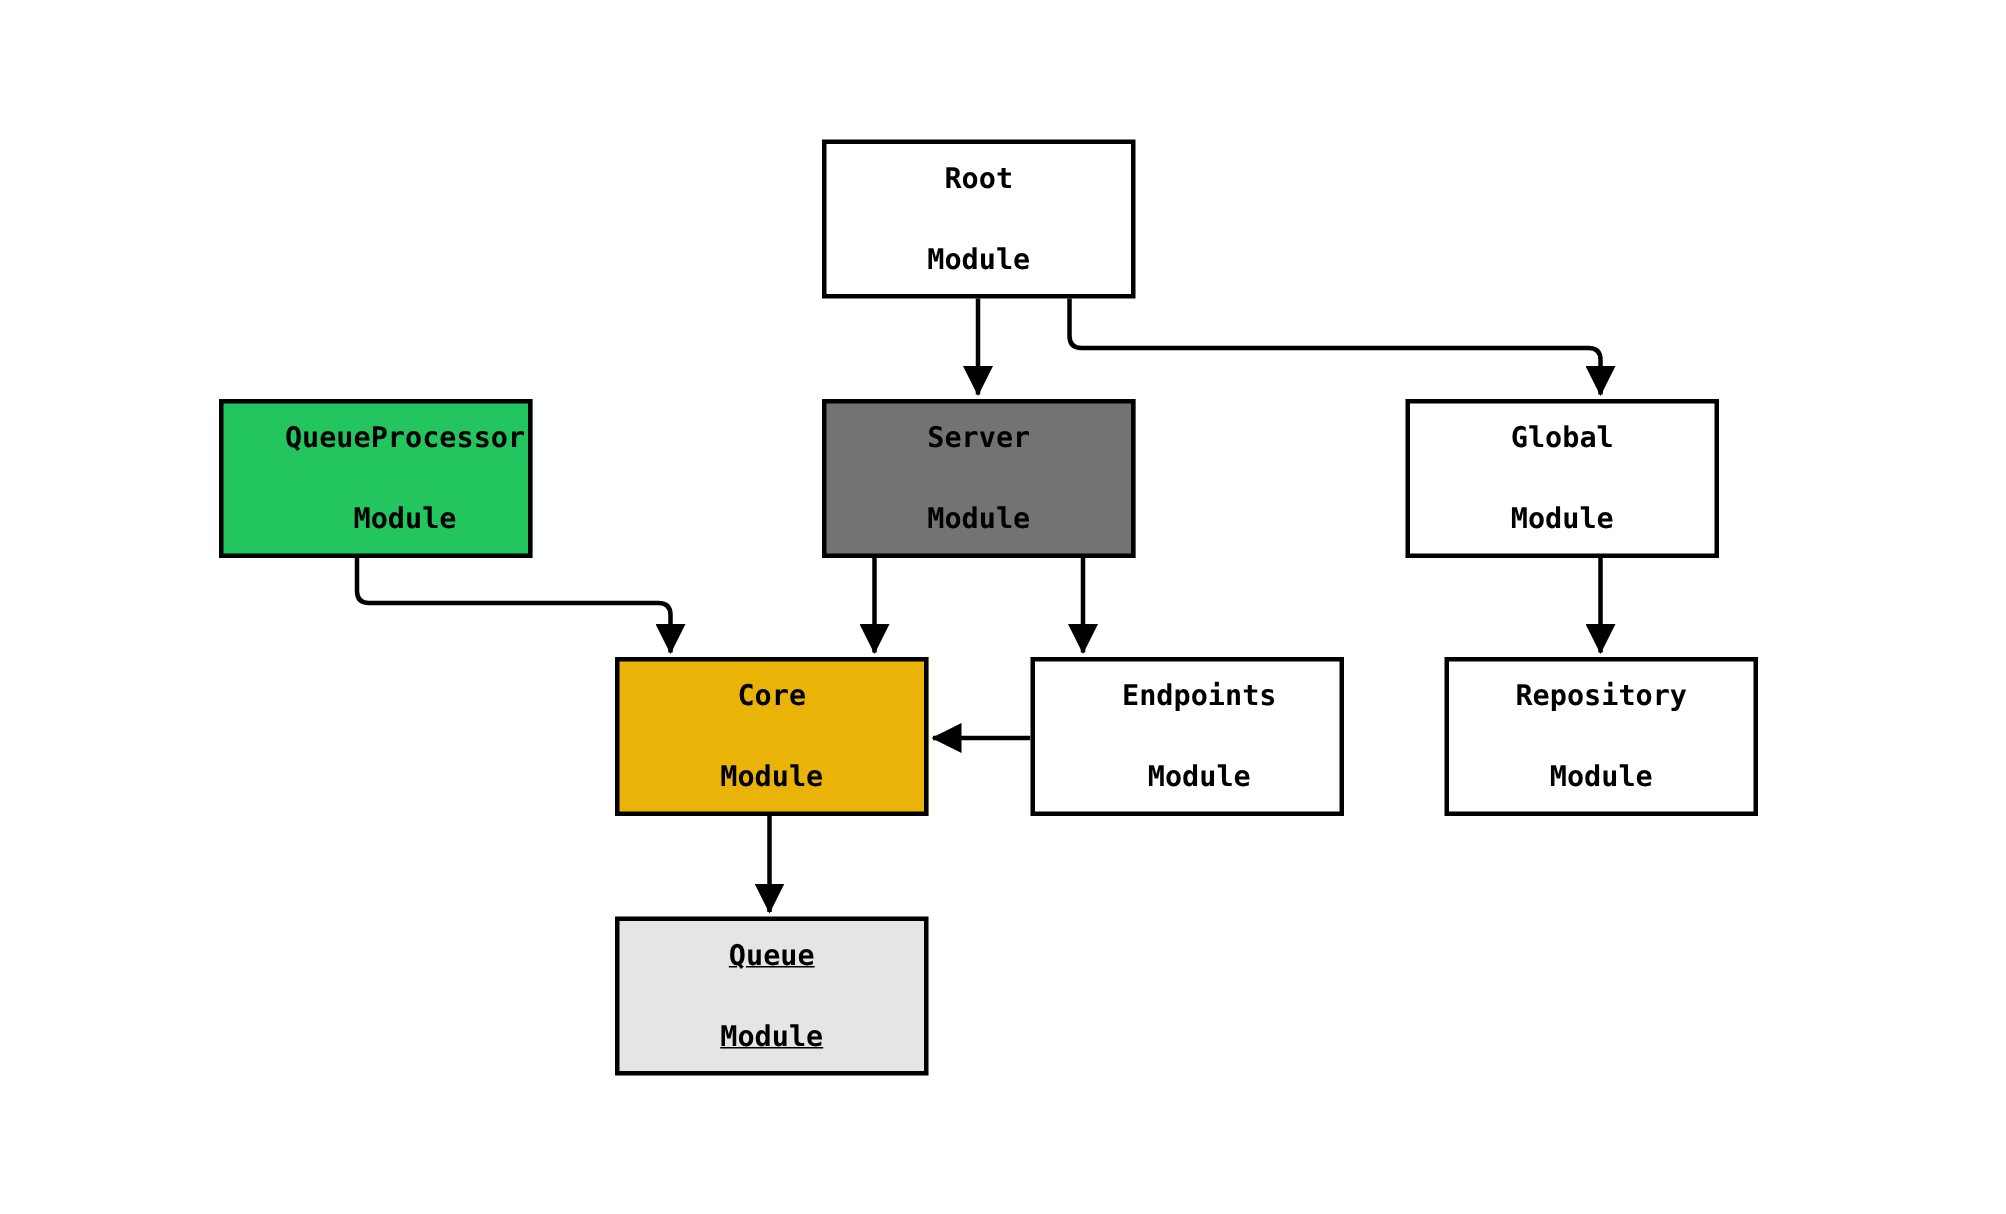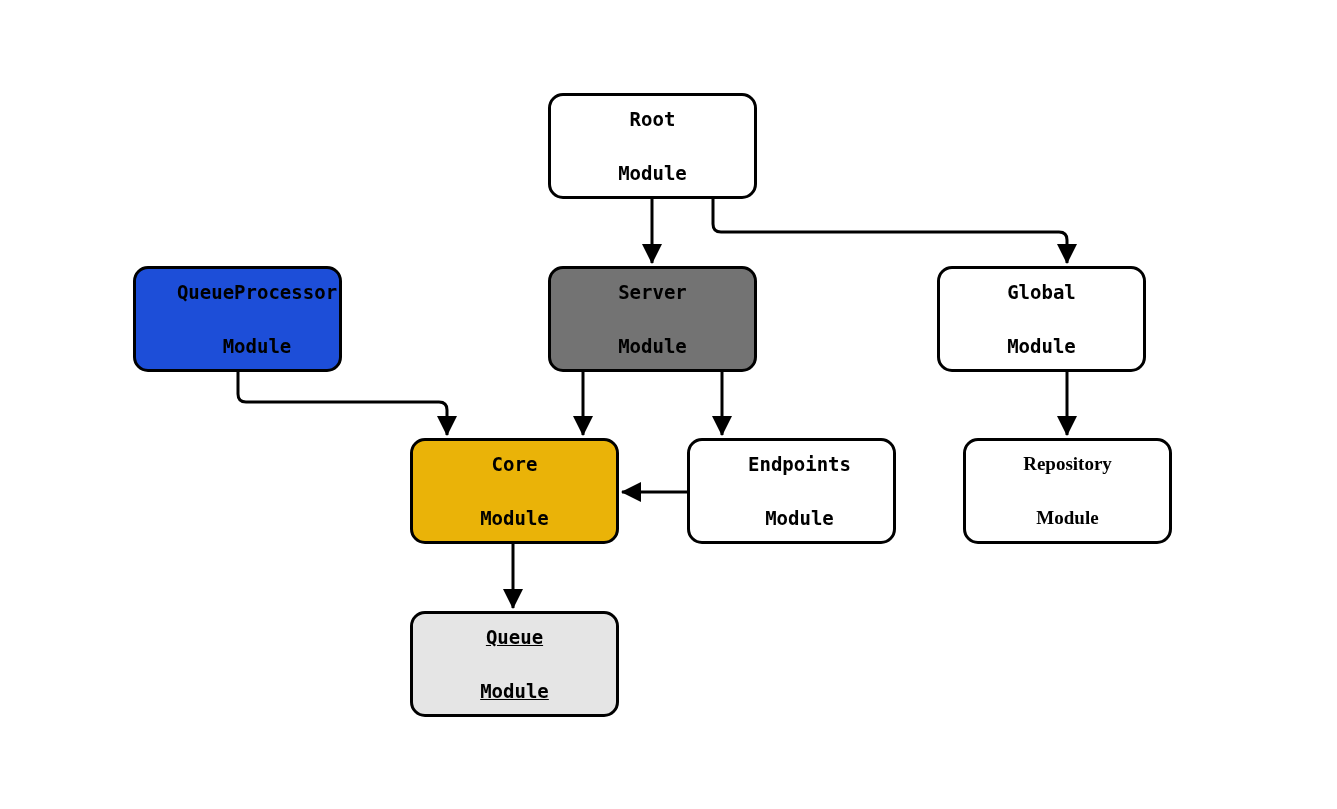--- a/index.html
+++ b/index.html
@@ -28,21 +28,21 @@
     fill: none;
     stroke-linecap: butt;
   }
   .node {
     position: absolute;
     width: 209px;
     height: 106px;
     box-sizing: border-box;
     background: #ffffff;
     border: 3px solid #000000;
-    border-radius: 15px;
+    border-radius: 0;
     display: flex;
     flex-direction: column;
     align-items: center;
     justify-content: center;
     text-align: center;
     gap: 32px;
   }
   .node-line {
     font-size: 19px;
     font-weight: 700;
@@ -78,21 +78,21 @@
     <path class="edge-path" d="M513,544 V608" marker-end="url(#arrowhead)" style="stroke: rgb(0, 0, 0);"></path>
 
     <path class="edge-path" d="M1067,372 V435" marker-end="url(#arrowhead)" style="stroke: rgb(0, 0, 0);"></path>
   </svg>
 
   <div class="node" style="left: 548px; top: 93px; background: rgb(255, 255, 255); border-color: rgb(0, 0, 0); color: rgb(0, 0, 0);">
     <div class="node-line">Root</div>
     <div class="node-line">Module</div>
   </div>
 
-  <div class="node" style="left: 133px; top: 266px; background: #1d4ed8; border-color: rgb(0, 0, 0); color: rgb(0, 0, 0); padding-left: 39px;">
+  <div class="node" style="left: 146px; top: 266px; background: #22c55e; border-color: rgb(0, 0, 0); color: rgb(0, 0, 0); padding-left: 39px;">
     <div class="node-line">QueueProcessor</div>
     <div class="node-line">Module</div>
   </div>
 
   <div class="node" style="left: 548px; top: 266px; background: #737373; border-color: rgb(0, 0, 0); color: rgb(0, 0, 0);">
     <div class="node-line">Server</div>
     <div class="node-line">Module</div>
   </div>
 
   <div class="node" style="left: 937px; top: 266px; background: rgb(255, 255, 255); border-color: rgb(0, 0, 0); color: rgb(0, 0, 0); text-align: center;">
@@ -103,21 +103,21 @@
   <div class="node" style="left: 410px; top: 438px; background: #eab308; border-color: rgb(0, 0, 0); color: rgb(0, 0, 0);">
     <div class="node-line">Core</div>
     <div class="node-line">Module</div>
   </div>
 
   <div class="node" style="left: 687px; top: 438px; background: rgb(255, 255, 255); border-color: rgb(0, 0, 0); color: rgb(0, 0, 0); padding-left: 16px;">
     <div class="node-line">Endpoints</div>
     <div class="node-line">Module</div>
   </div>
 
-  <div class="node" style="left: 963px; top: 438px; background: rgb(255, 255, 255); border-color: rgb(0, 0, 0); color: rgb(0, 0, 0); font-family: Liberation Serif, serif;">
+  <div class="node" style="left: 963px; top: 438px; background: rgb(255, 255, 255); border-color: rgb(0, 0, 0); color: rgb(0, 0, 0);">
     <div class="node-line">Repository</div>
     <div class="node-line">Module</div>
   </div>
 
   <div class="node" style="left: 410px; top: 611px; background: #e5e5e5; border-color: rgb(0, 0, 0); color: rgb(0, 0, 0); text-decoration: underline;">
     <div class="node-line">Queue</div>
     <div class="node-line">Module</div>
   </div>
 
 </div>

